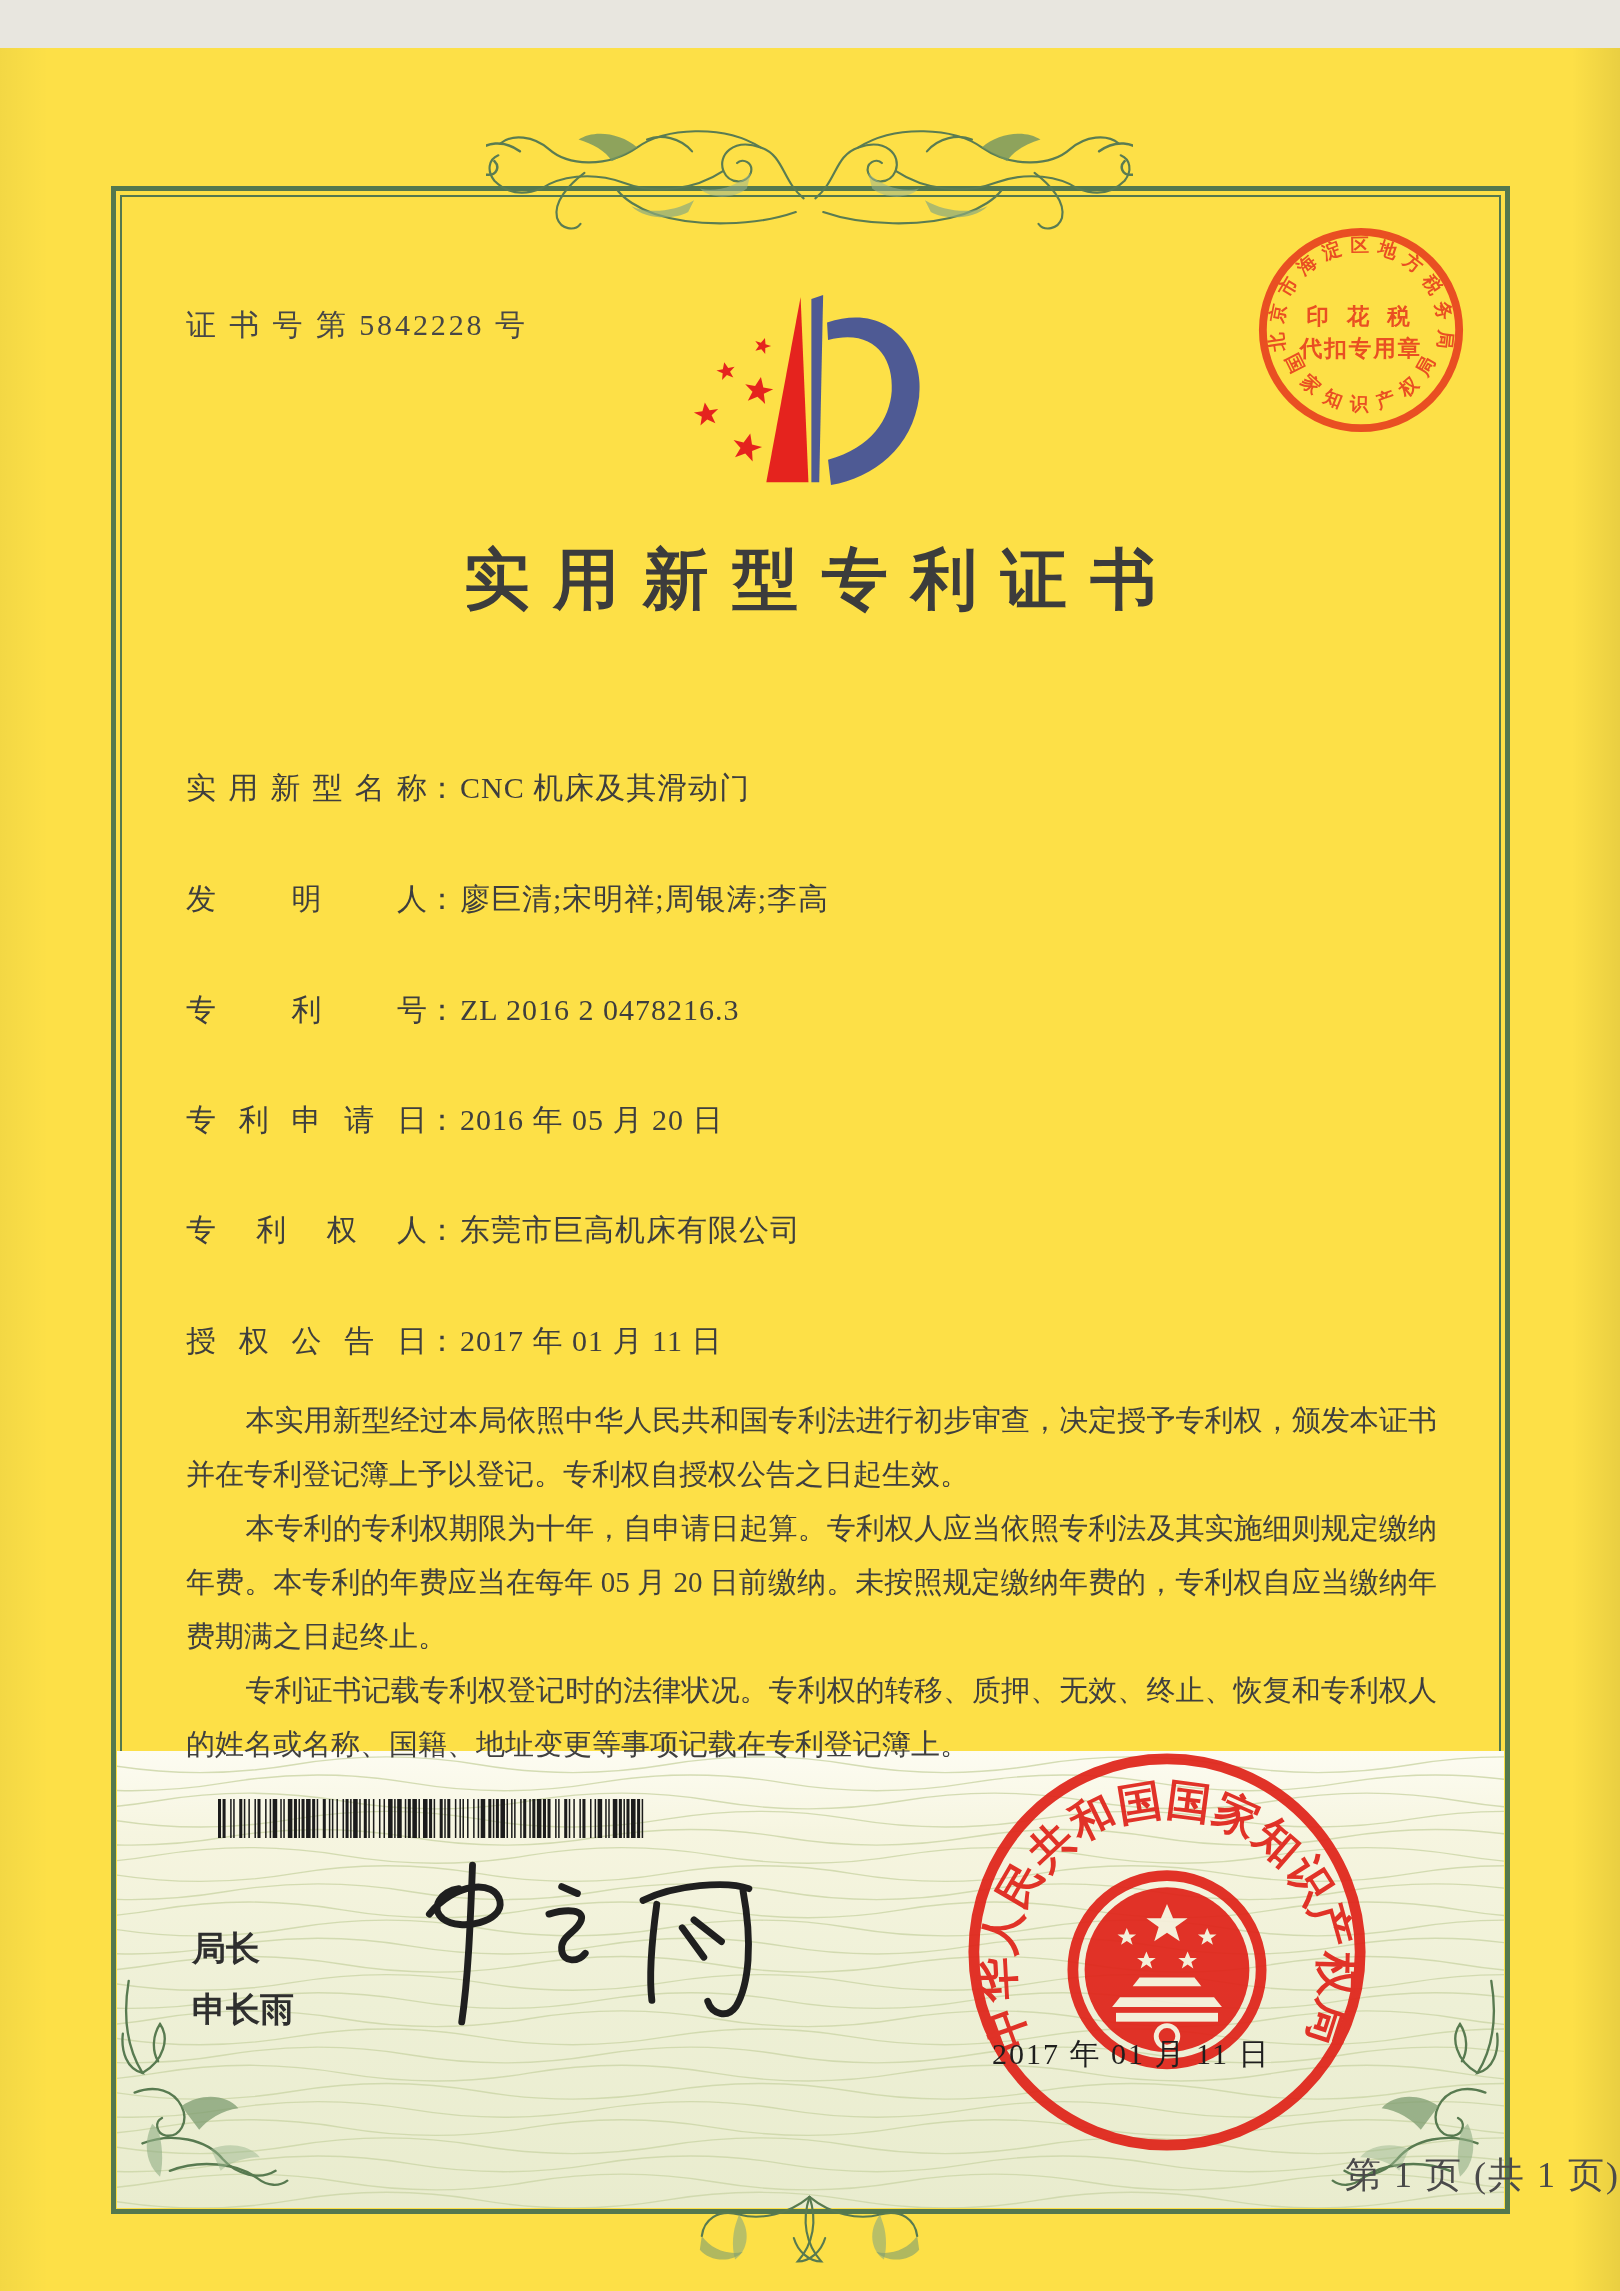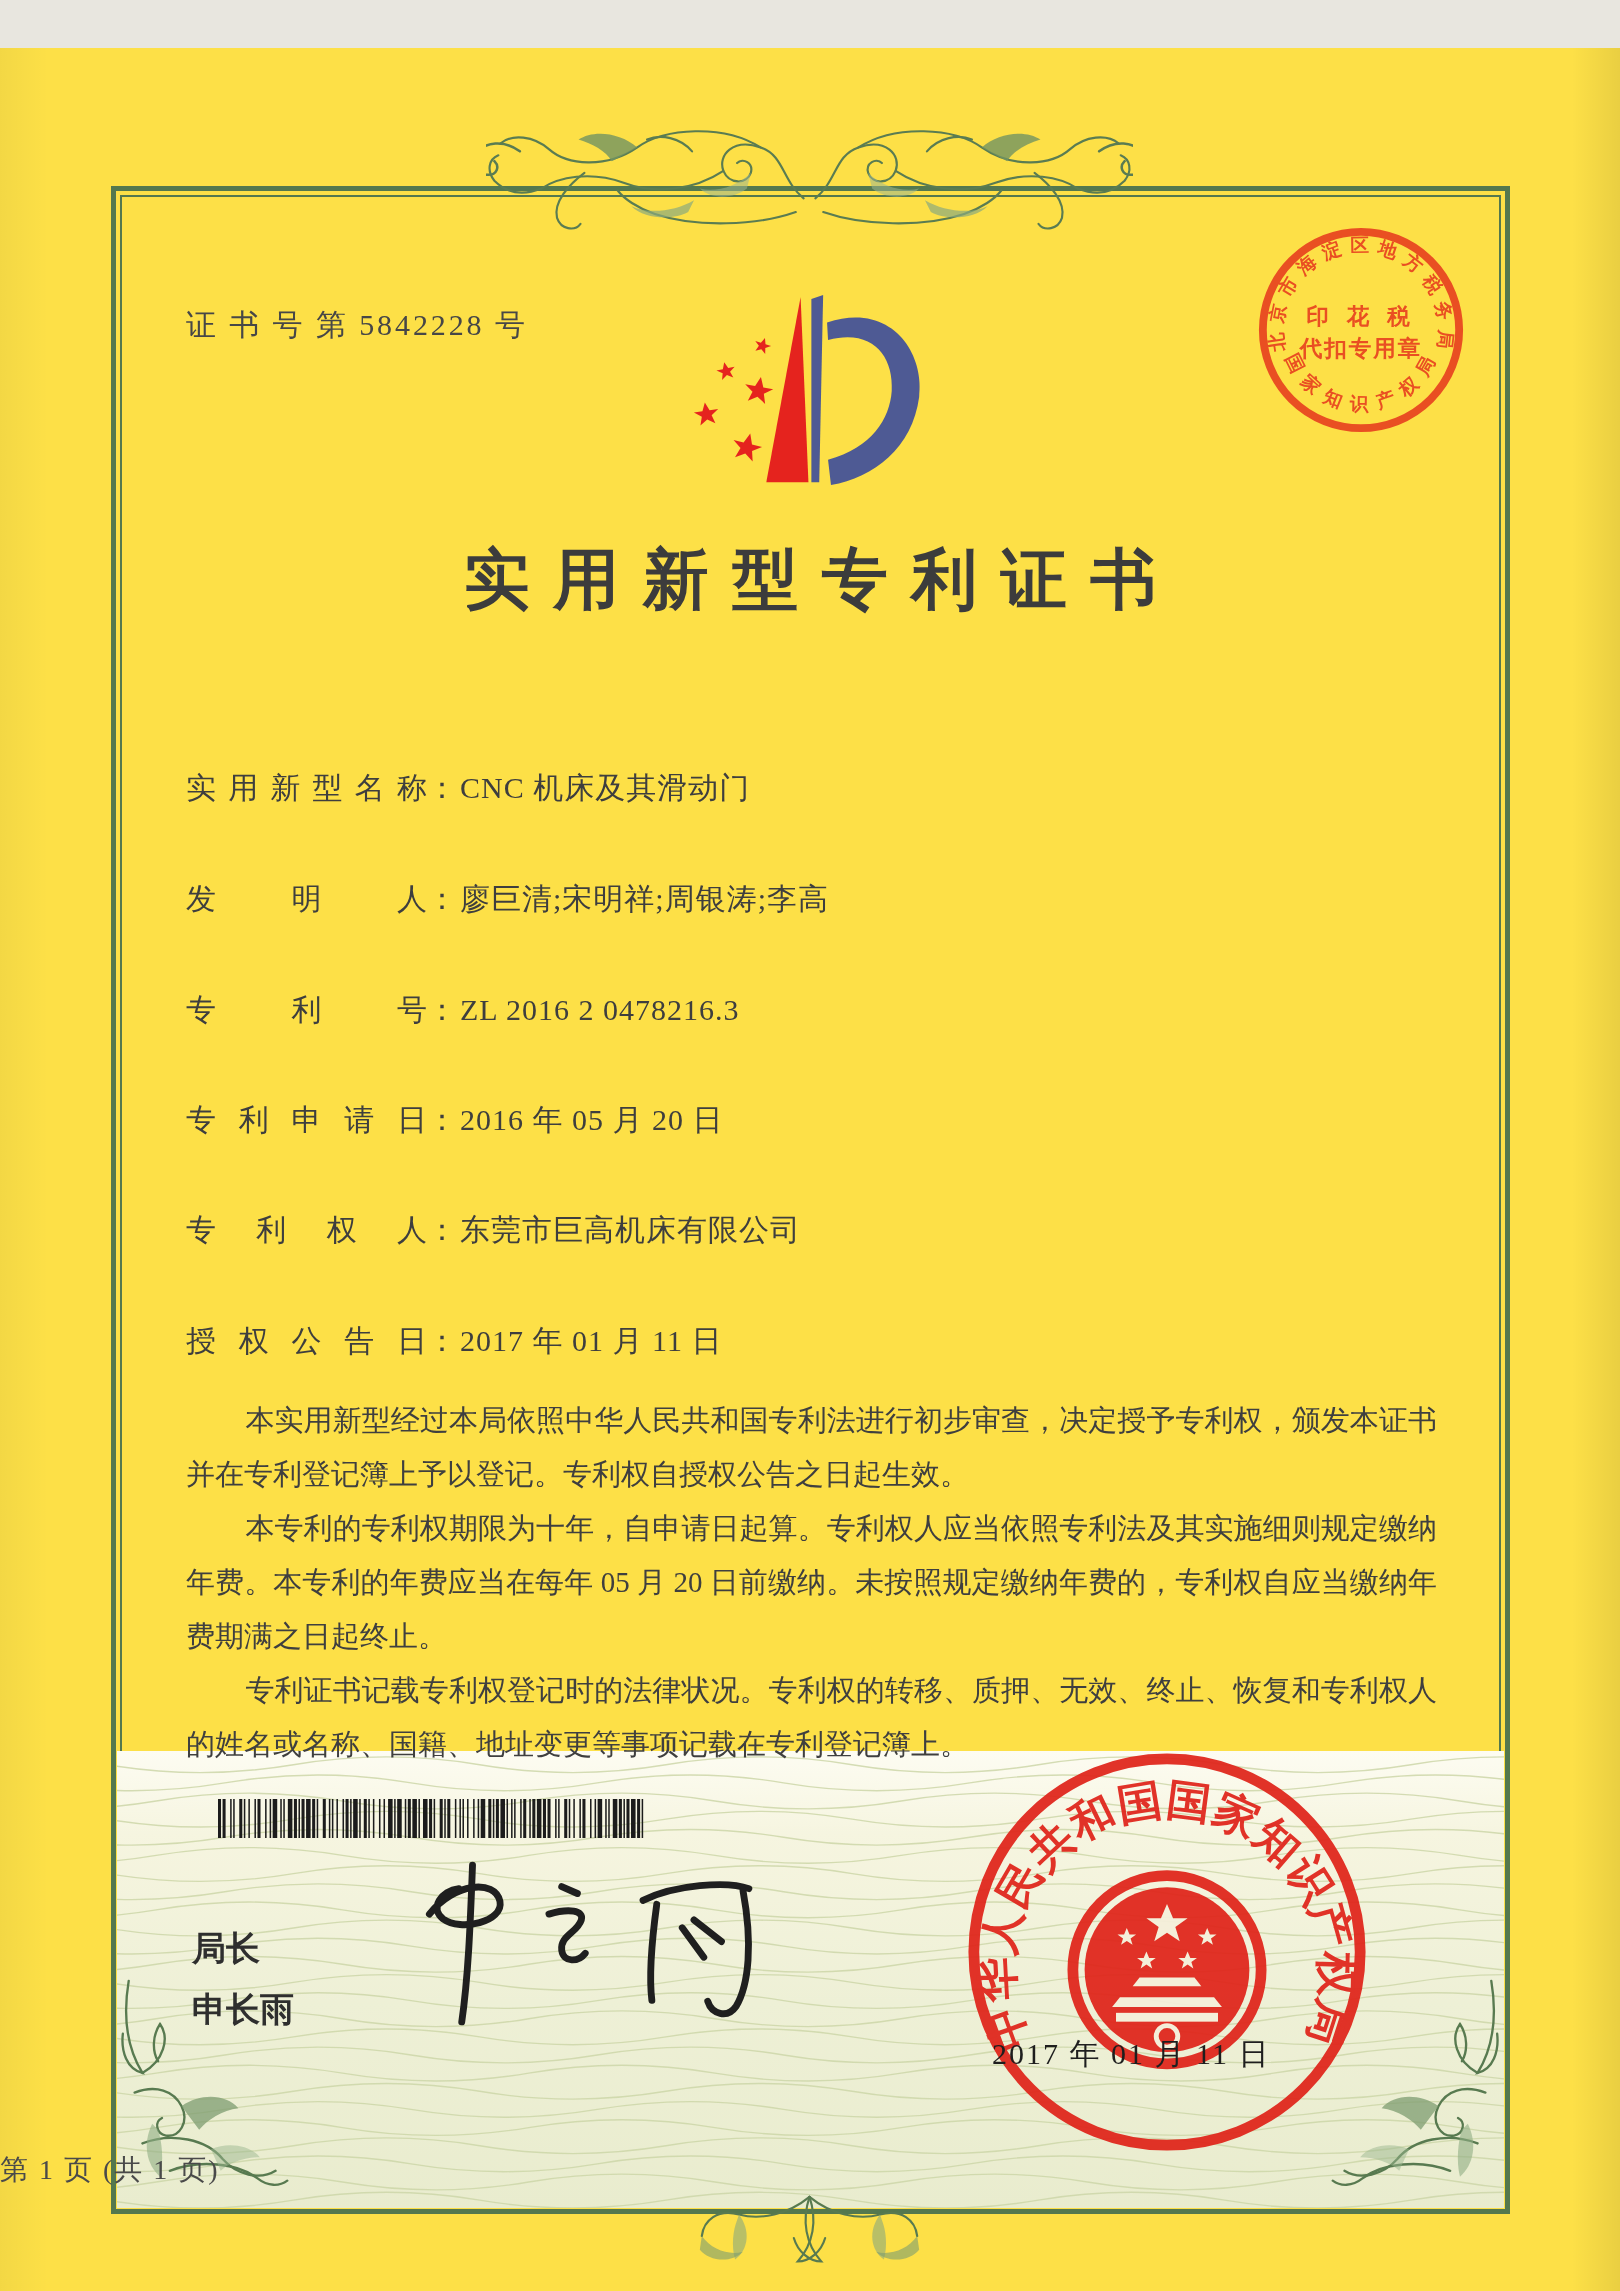--- a/index.html
+++ b/index.html
@@ -34,22 +34,22 @@
   .barcode{position:absolute;left:218px;top:1751px;width:433px;height:39px;}
   
   .signer{position:absolute;left:192px;top:1870px;font-family:"Liberation Sans","DejaVu Sans",sans-serif;
           font-weight:bold;font-size:34px;color:#2e2e2e;line-height:61px;z-index:4;}
   .signature{position:absolute;left:400px;top:1809px;z-index:4;}
   
   .seal{position:absolute;left:965px;top:1700px;z-index:3;opacity:.93;}
   .seal-date{position:absolute;left:992px;top:1986px;z-index:5;font-size:30px;
              letter-spacing:2px;color:#1e1e1e;white-space:nowrap;}
   
-  .footer{position:absolute;left:0;top:2103px;width:100%;text-align:left;
-          font-size:28px;color:#4a4a4a;letter-spacing:2px;z-index:4;}
+  .footer{position:absolute;left:0;top:2103px;width:100%;text-align:right;
+          font-size:36px;color:#4a4a4a;letter-spacing:2px;z-index:4;}
   .orn{position:absolute;z-index:2;}
 </style>
 </head>
 <body>
 
 <div class="page">
 
   <div class="frame">
     <div class="frame-inner"></div>
   </div>

